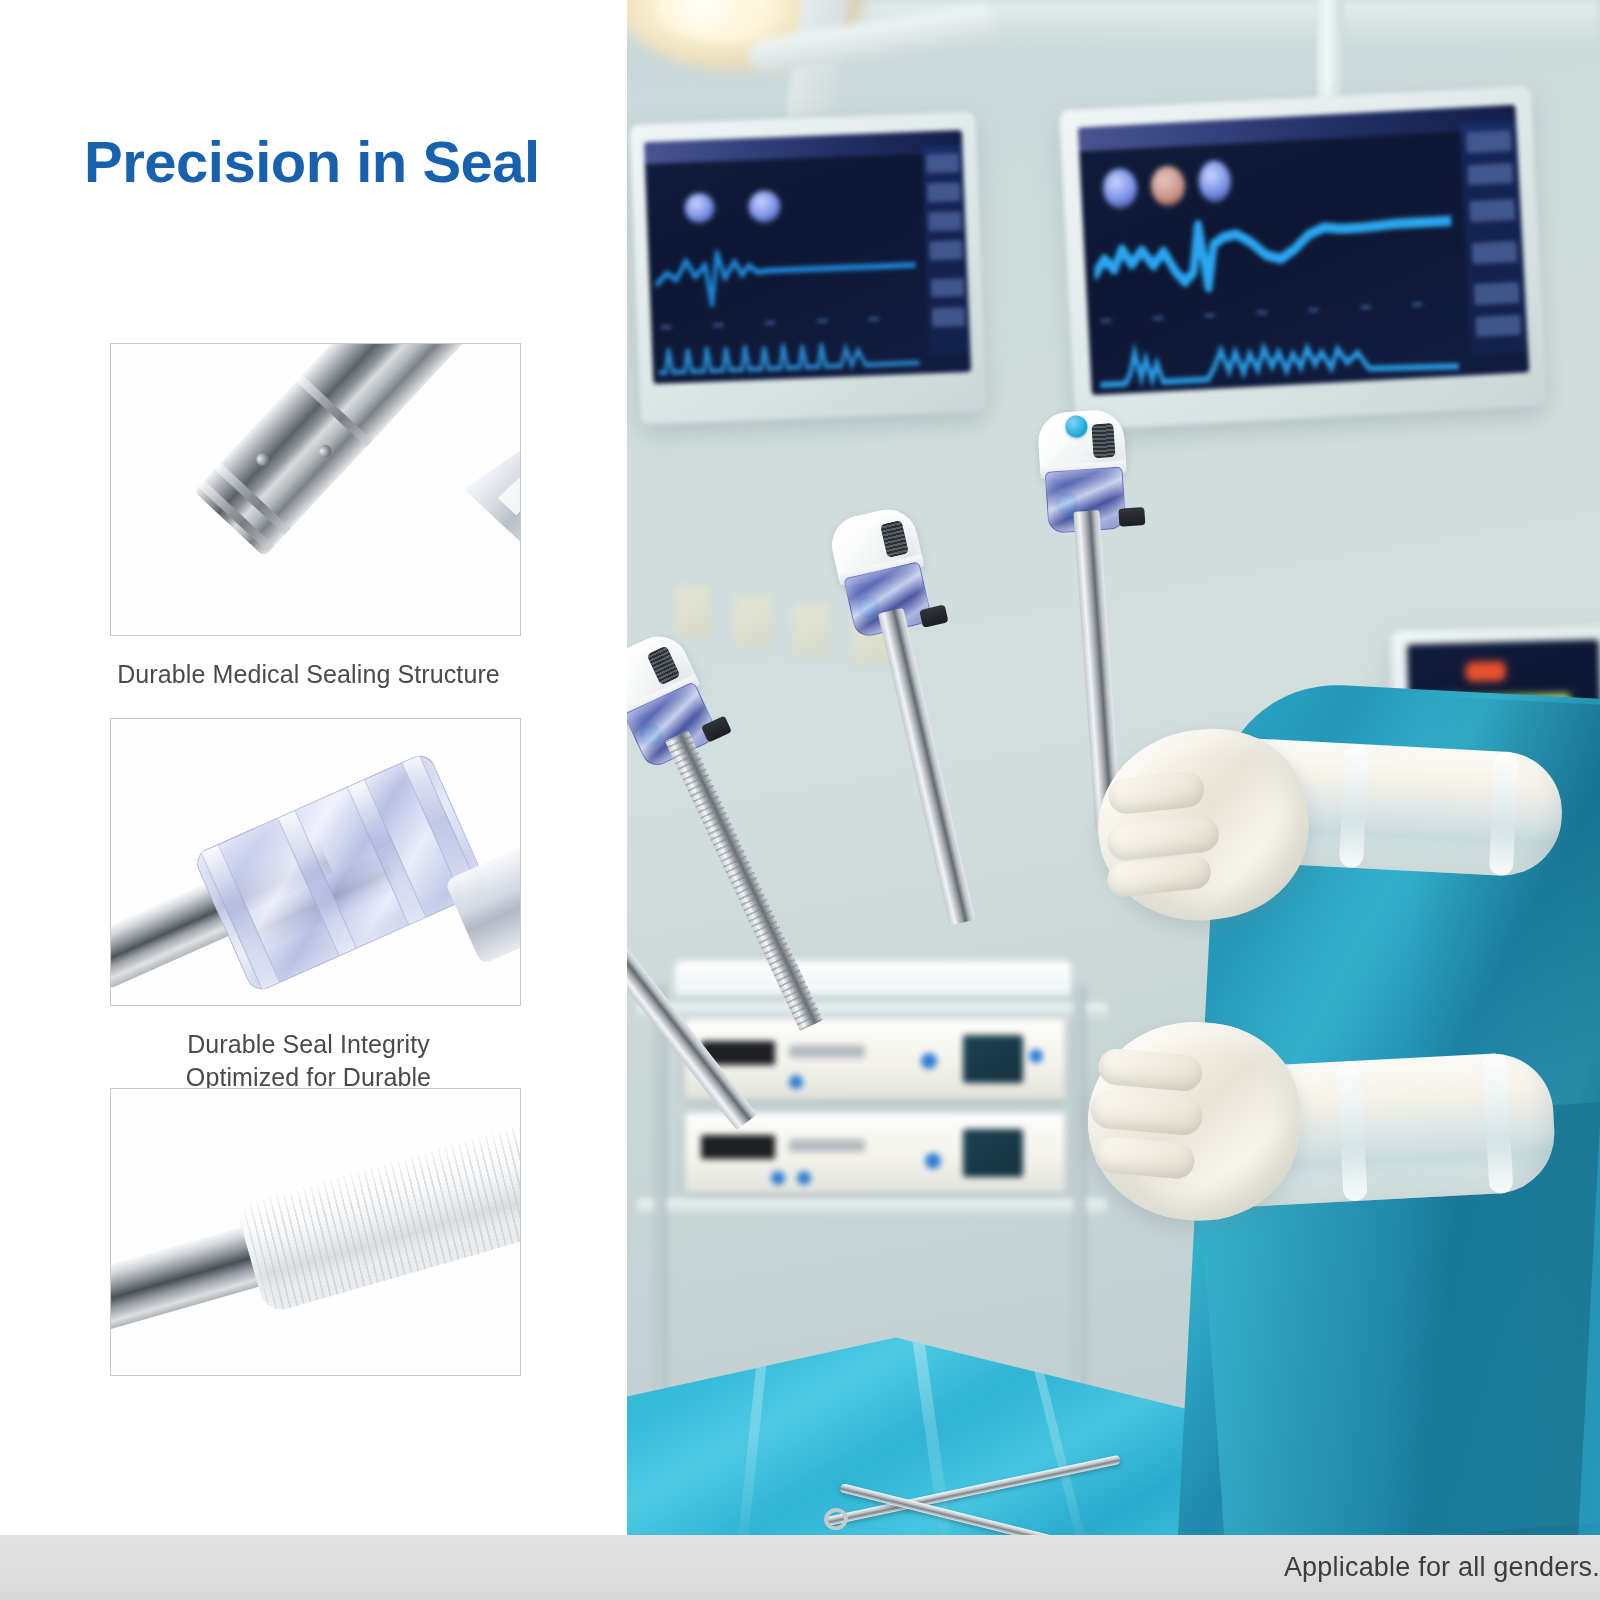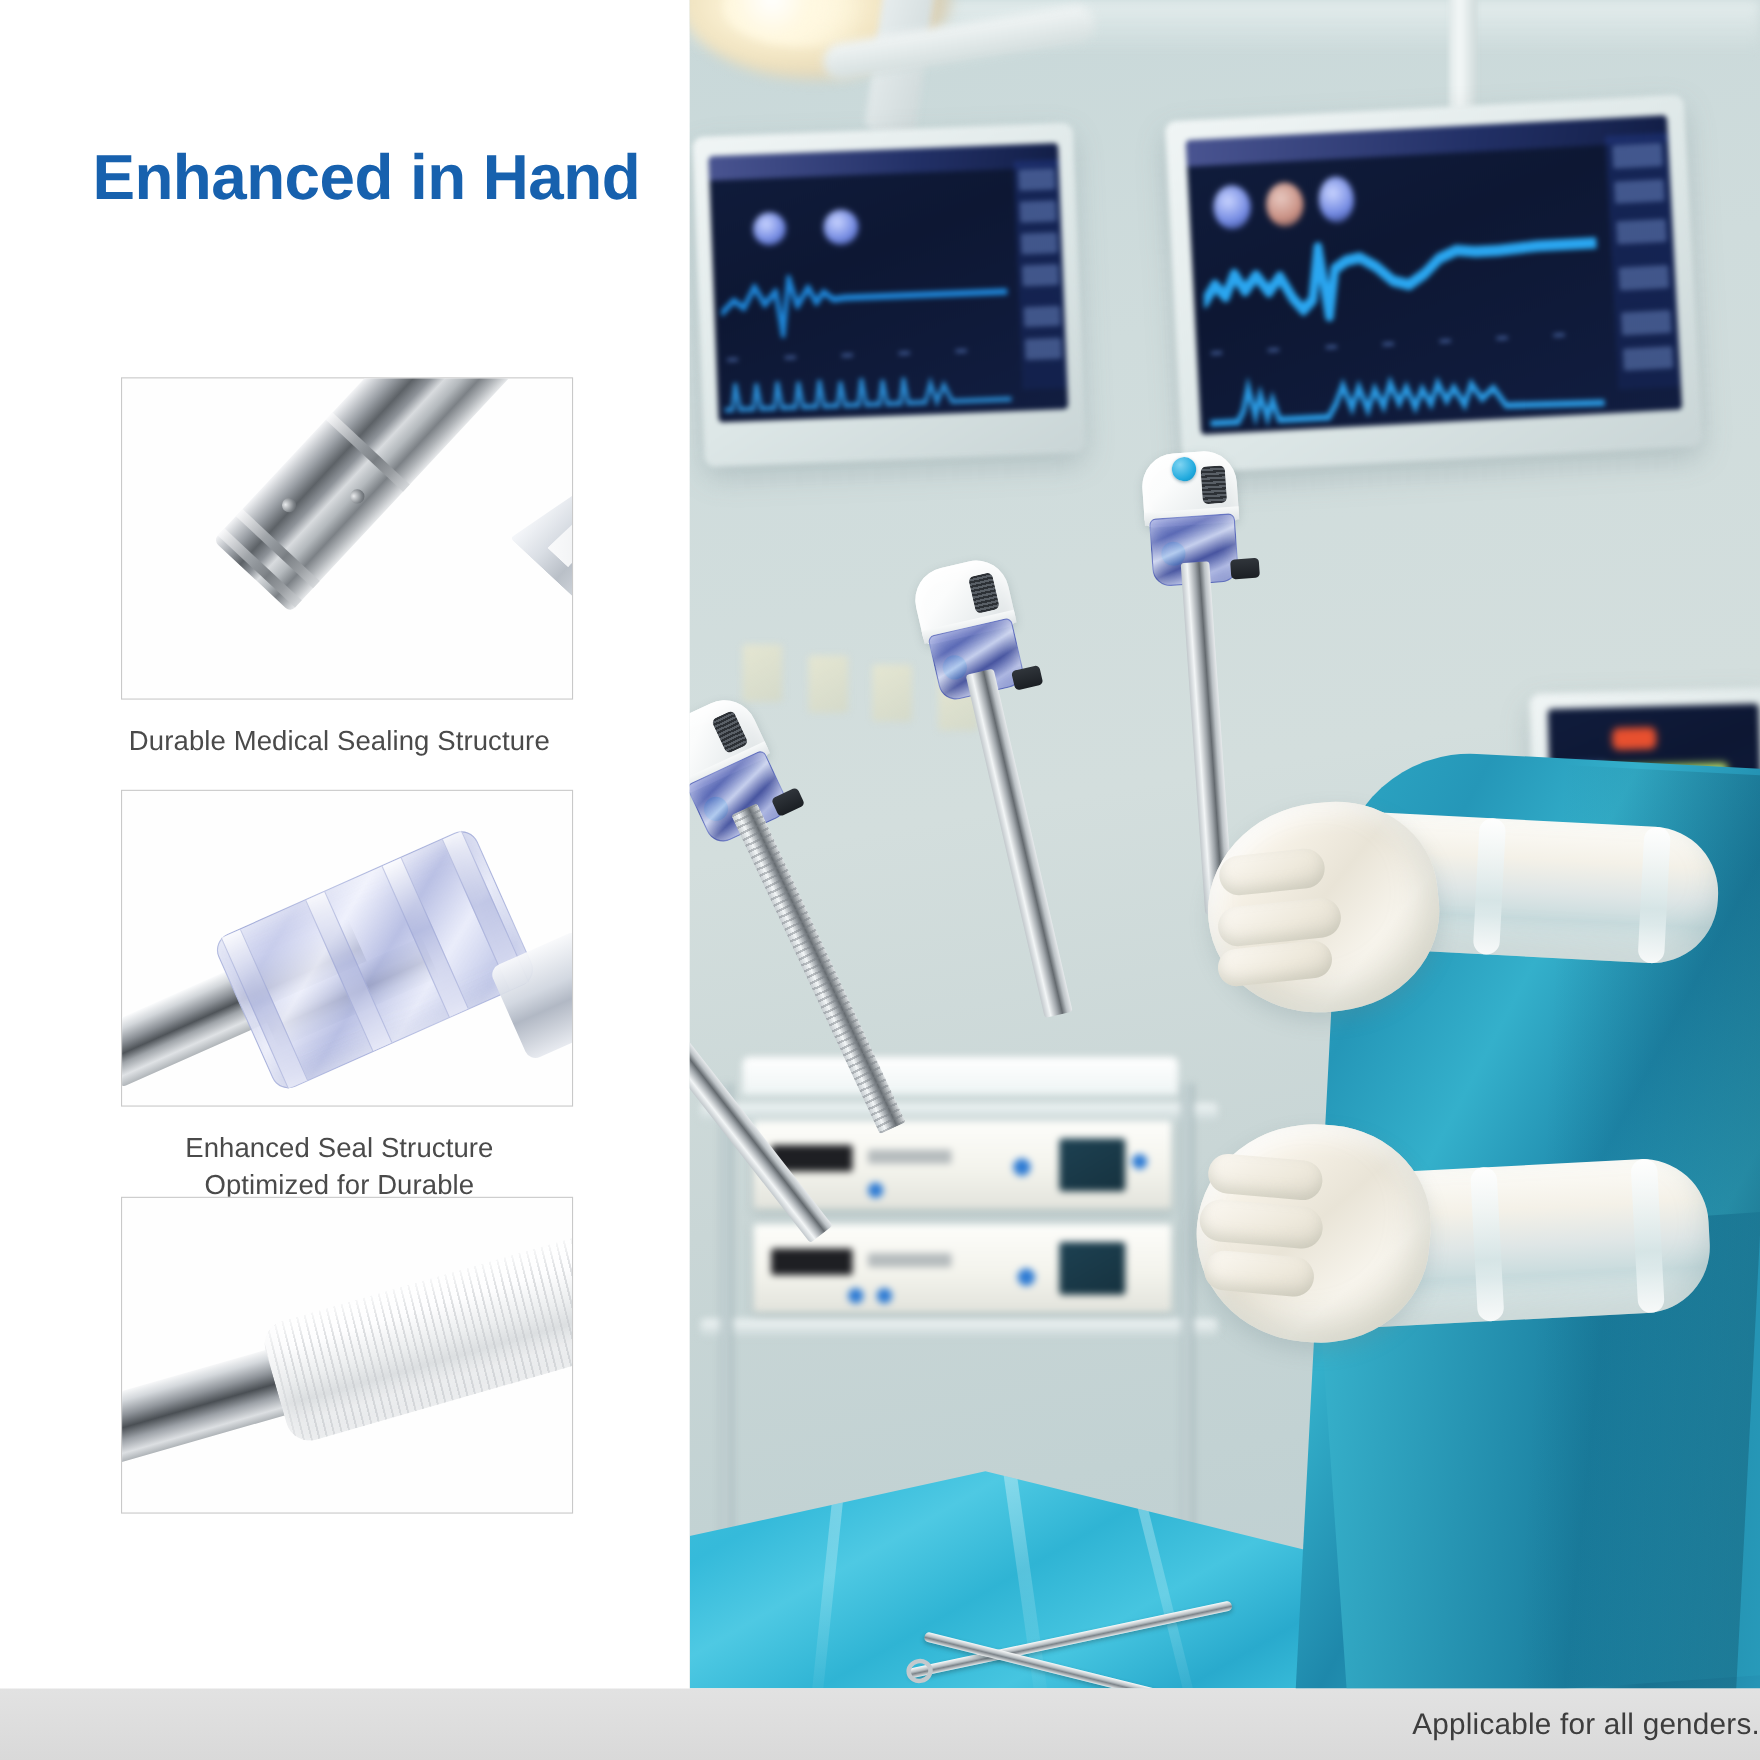--- a/index.html
+++ b/index.html
@@ -422,21 +422,21 @@
   }
   #footer-text { font-size:27px; color:#3d3d3d; letter-spacing:.2px; }
 </style>
 </head>
 <body>
 
 <div id="page">
 
   <div id="left-col">
 
-    <div id="page-title">Enhanced in Hand</div>
+    <div id="page-title">Precision in Seal</div>
 
     <div class="feature-block" id="block-1">
       <div class="feature-frame">
         <div class="art">
           <div class="p1-shaft">
             <div class="p1-ring" style="left:6px;"></div>
             <div class="p1-ring" style="left:30px;"></div>
             <div class="p1-ring" style="left:150px;"></div>
             <div class="p1-dot" style="left:64px; top:22px;"></div>
             <div class="p1-dot" style="left:112px; top:62px;"></div>
@@ -457,21 +457,21 @@
             <div class="p2-collar" style="left:8px;"></div>
             <div class="p2-collar" style="left:92px;"></div>
             <div class="p2-collar" style="left:168px;"></div>
             <div class="p2-collar" style="left:228px;"></div>
           </div>
           <div class="p2-nose"></div>
 
         </div>
       </div>
       <div class="feature-caption">
-        <div>Enhanced Seal Structure</div>
+        <div>Durable Seal Integrity</div>
         <div>Optimized for Durable</div>
       </div>
     </div>
 
     <div class="feature-block" id="block-3">
       <div class="feature-frame">
         <div class="art">
           <div class="p3-steel"></div>
           <div class="p3-sleeve"></div>
 

